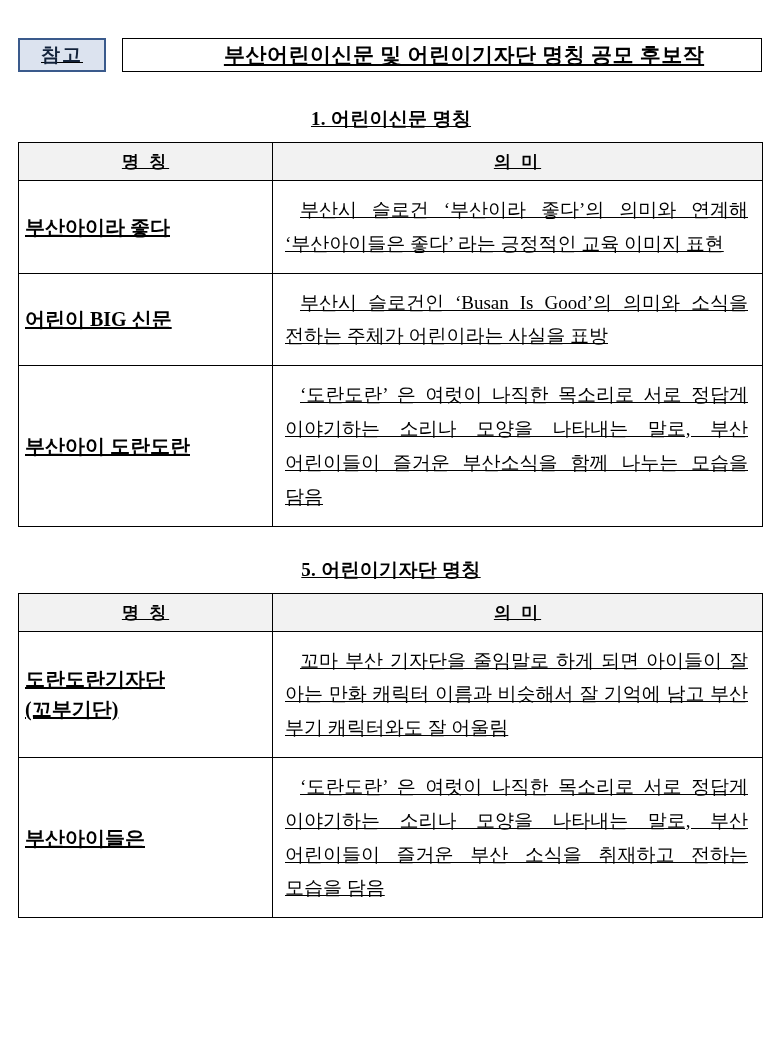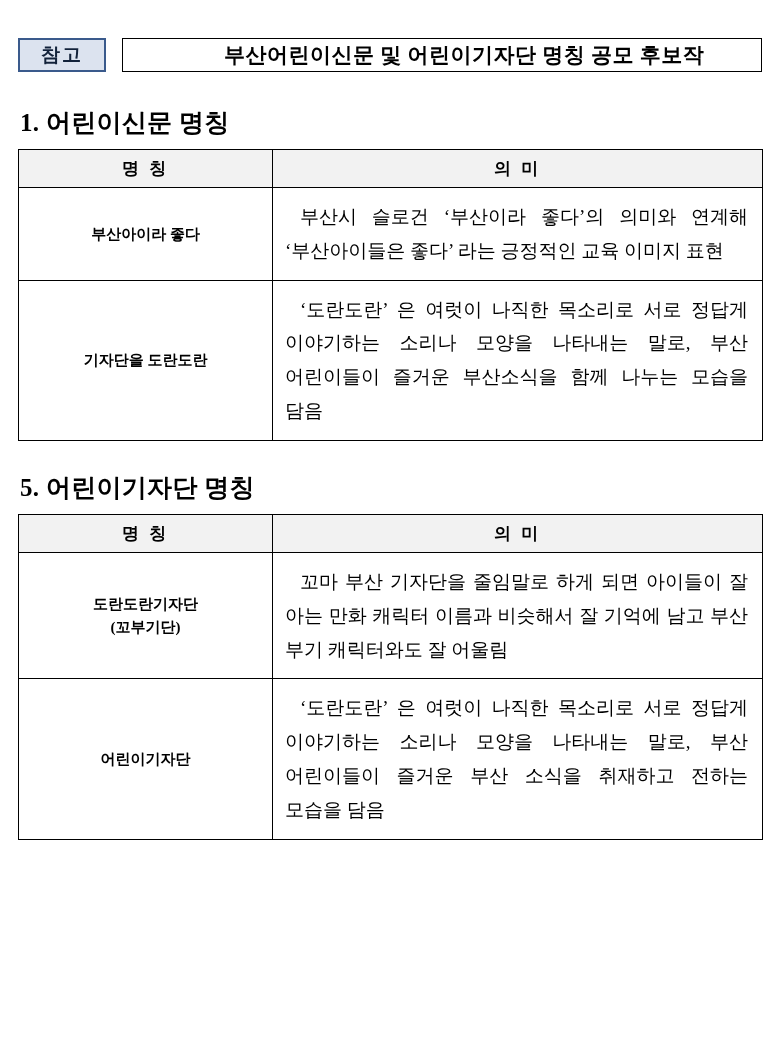--- a/index.html
+++ b/index.html
@@ -13,20 +13,21 @@
     font-family: "Liberation Serif", "DejaVu Serif", serif;
     color: #000000;
     overflow: hidden;
   }
   .page {
     position: relative;
     width: 780px;
     height: 882px;
     box-sizing: border-box;
     padding: 38px 18px 0 18px;
+    text-decoration: underline;
   }
 
   
   .header-row {
     display: flex;
     align-items: stretch;
     gap: 16px;
     margin-bottom: 34px;
   }
   .ref-badge {
@@ -56,24 +57,25 @@
     letter-spacing: 0.5px;
     box-sizing: border-box;
     padding-left: 44px;
   }
 
   
   .section {
     margin-bottom: 30px;
   }
   .section-heading {
-    font-size: 25px;
+    font-size: 19px;
     font-weight: bold;
     margin: 0 0 10px 2px;
     letter-spacing: 0.3px;
+    text-align: center;
   }
 
   table.name-table {
     border-collapse: collapse;
     width: 744px;
     table-layout: fixed;
   }
   table.name-table th,
   table.name-table td {
     border: 1px solid #000000;
@@ -83,24 +85,23 @@
     background: #f2f2f2;
     font-weight: bold;
     font-size: 17px;
     height: 38px;
     letter-spacing: 3px;
   }
   col.c-name { width: 254px; }
   col.c-mean { width: 490px; }
 
   td.cell-name {
-    text-align: center;
     vertical-align: middle;
     font-weight: bold;
-    font-size: 15px;
+    font-size: 20px;
     padding: 26px 6px;
     line-height: 1.5;
   }
   td.cell-mean {
     vertical-align: middle;
     font-size: 19px;
     padding: 12px 14px 12px 12px;
     line-height: 1.78;
     text-align: justify;
     text-indent: 15px;
@@ -134,22 +135,26 @@
         <tr>
           <th>명 칭</th>
           <th>의 미</th>
         </tr>
       </thead>
       <tbody>
         <tr class="row-tall">
           <td class="cell-name">부산아이라 좋다</td>
           <td class="cell-mean">부산시 슬로건 ‘부산이라 좋다’의 의미와 연계해 ‘부산아이들은 좋다’ 라는 긍정적인 교육 이미지 표현</td>
         </tr>
+        <tr class="row-tall">
+          <td class="cell-name">어린이 BIG 신문</td>
+          <td class="cell-mean">부산시 슬로건인 ‘Busan Is Good’의 의미와 소식을 전하는 주체가 어린이라는 사실을 표방</td>
+        </tr>
         <tr class="row-xtall">
-          <td class="cell-name">기자단을 도란도란</td>
+          <td class="cell-name">부산아이 도란도란</td>
           <td class="cell-mean">‘도란도란’ 은 여럿이 나직한 목소리로 서로 정답게 이야기하는 소리나 모양을 나타내는 말로, 부산 어린이들이 즐거운 부산소식을 함께 나누는 모습을 담음</td>
         </tr>
       </tbody>
     </table>
   </div>
 
   <div class="section">
     <div class="section-heading">5. 어린이기자단 명칭</div>
     <table class="name-table">
       <colgroup>
@@ -164,20 +169,20 @@
       </thead>
       <tbody>
         <tr class="row-xtall">
           <td class="cell-name">
             <span>도란도란기자단</span>
             <span class="name-sub">(꼬부기단)</span>
           </td>
           <td class="cell-mean">꼬마 부산 기자단을 줄임말로 하게 되면 아이들이 잘 아는 만화 캐릭터 이름과 비슷해서 잘 기억에 남고 부산 부기 캐릭터와도 잘 어울림</td>
         </tr>
         <tr class="row-xtall">
-          <td class="cell-name">어린이기자단</td>
+          <td class="cell-name">부산아이들은</td>
           <td class="cell-mean">‘도란도란’ 은 여럿이 나직한 목소리로 서로 정답게 이야기하는 소리나 모양을 나타내는 말로, 부산 어린이들이 즐거운 부산 소식을 취재하고 전하는 모습을 담음</td>
         </tr>
       </tbody>
     </table>
   </div>
 
 </div>
 
 </body></html>

